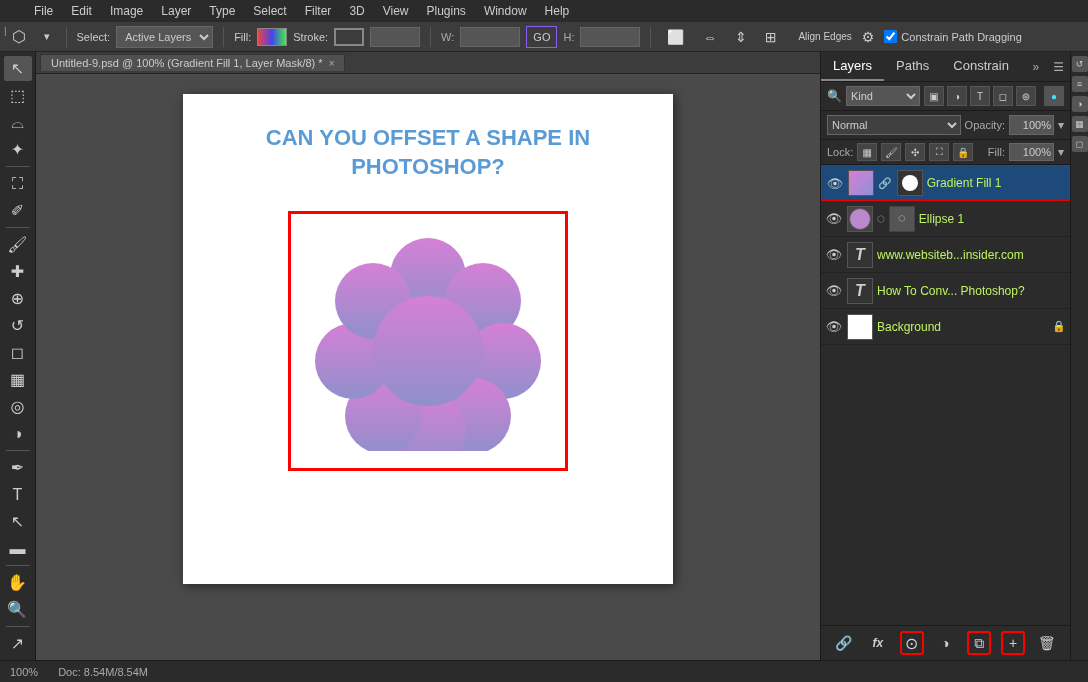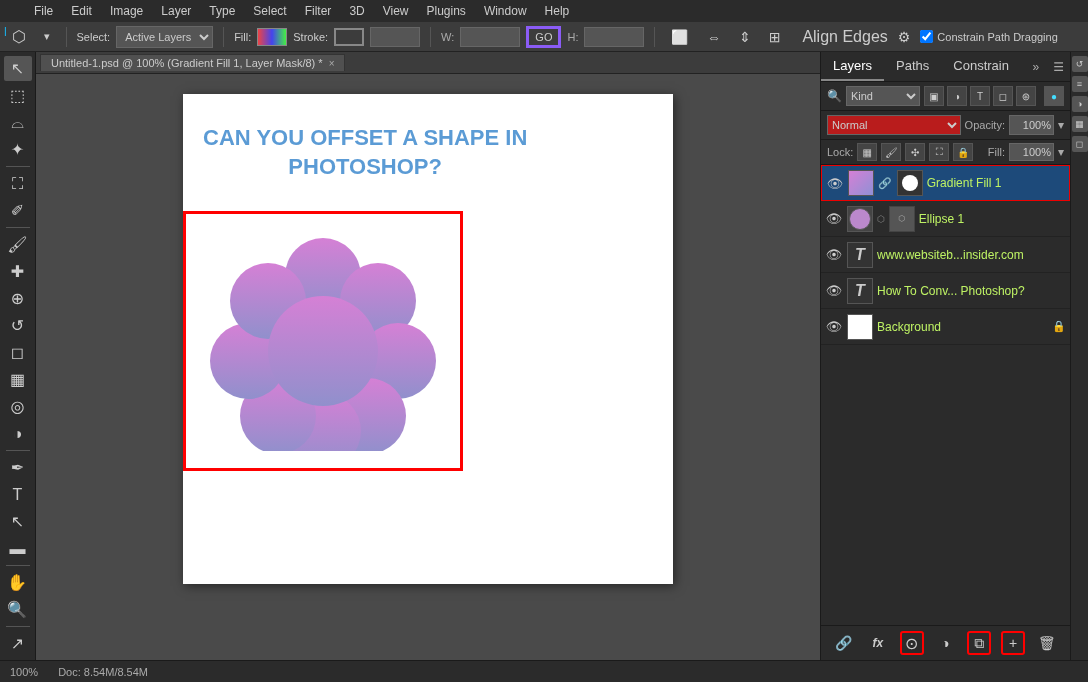--- a/index.html
+++ b/index.html
@@ -4,49 +4,49 @@
   <style>
     * { margin: 0; padding: 0; box-sizing: border-box; }
     body { width: 1088px; height: 682px; overflow: hidden; background: #3c3c3c; font-family: Arial, sans-serif; font-size: 12px; color: #ccc; }
 
     
     #menubar { display: flex; align-items: center; background: #2b2b2b; height: 22px; padding: 0 4px; gap: 2px; }
     #menubar .menu-item { padding: 2px 8px; font-size: 12px; color: #ccc; cursor: pointer; }
 
     
     #toolbar-top { display: flex; align-items: center; background: #3c3c3c; height: 30px; padding: 0 6px; gap: 6px; border-bottom: 1px solid #222; }
-    .tool-btn { background: #3c3c3c; border: 3px solid #8b5cf6; color: #ccc; font-size: 11px; padding: 2px 6px; cursor: pointer; height: 22px; display: flex; align-items: center; }
+    .tool-btn { background: #3c3c3c; border: 1px solid #8b5cf6; color: #ccc; font-size: 11px; padding: 2px 6px; cursor: pointer; height: 22px; display: flex; align-items: center; }
     .select-label { font-size: 11px; color: #ccc; }
     .select-dropdown { background: #555; border: 1px solid #666; color: #ccc; font-size: 11px; height: 22px; padding: 0 4px; cursor: pointer; }
     .fill-swatch { width: 30px; height: 18px; background: linear-gradient(to right, #e44, #44e, #4e4); border: 1px solid #888; }
     .stroke-swatch { width: 30px; height: 18px; border: 2px solid #888; background: transparent; }
     .separator { width: 1px; height: 20px; background: #555; margin: 0 4px; }
     .w-h-label { font-size: 11px; color: #aaa; }
     .w-h-input { background: #555; border: 1px solid #666; color: #ccc; font-size: 11px; width: 60px; height: 20px; text-align: center; }
-    .align-edges-label { font-size: 16px; color: #ccc; margin-left: 10px; }
+    .align-edges-label { font-size: 10px; color: #ccc; margin-left: 10px; }
     .gear-icon-btn { background: #3c3c3c; border: none; color: #ccc; font-size: 14px; cursor: pointer; padding: 0 4px; }
 
     
     #main { display: flex; height: calc(682px - 22px - 30px - 22px); }
 
     
     #tools-panel { width: 36px; background: #2b2b2b; display: flex; flex-direction: column; align-items: center; padding: 4px 0; gap: 2px; border-right: 1px solid #1a1a1a; }
     .tool-icon { width: 28px; height: 28px; display: flex; align-items: center; justify-content: center; color: #ccc; font-size: 16px; cursor: pointer; border-radius: 2px; }
     .tool-icon:hover, .tool-icon.active { background: #555; }
     .tool-separator { width: 24px; height: 1px; background: #555; margin: 2px 0; }
 
     
     #canvas-area { flex: 1; background: #4a4a4a; display: flex; flex-direction: column; overflow: hidden; }
     #tab-bar { height: 22px; background: #3c3c3c; display: flex; align-items: center; padding: 0 4px; border-bottom: 1px solid #222; }
     .tab { background: #505050; border: 1px solid #333; border-bottom: none; padding: 2px 10px; font-size: 11px; color: #ccc; cursor: pointer; display: flex; align-items: center; gap: 6px; }
     .tab-close { font-size: 10px; color: #aaa; cursor: pointer; }
     #canvas-scroll { flex: 1; overflow: auto; display: flex; align-items: flex-start; justify-content: center; padding: 20px; }
     #canvas { width: 490px; height: 490px; background: white; position: relative; box-shadow: 2px 2px 10px rgba(0,0,0,0.5); }
     #canvas-title { color: #5b9bd5; font-size: 22px; font-weight: bold; text-align: center; padding: 30px 20px 20px; line-height: 1.3; font-family: Arial, sans-serif; }
-    #canvas-content { display: flex; flex-direction: column; align-items: flex-start; }
+    #canvas-content { display: flex; flex-direction: column; align-items: center; }
     #flower-container { border: 3px solid red; width: 280px; height: 260px; display: flex; align-items: center; justify-content: center; margin: 10px 0; }
     #canvas-footer { color: #9b6fc4; font-size: 11px; text-align: center; padding: 10px; }
 
     
     #flower-svg { width: 240px; height: 220px; }
 
     
     #right-panel { width: 250px; background: #2b2b2b; display: flex; flex-direction: column; border-left: 1px solid #1a1a1a; }
 
     
@@ -57,21 +57,21 @@
     .layers-tab-more { margin-left: auto; padding: 4px 8px; color: #aaa; cursor: pointer; }
     .layers-options { padding: 4px 6px; color: #aaa; cursor: pointer; }
 
     #layers-filter { display: flex; align-items: center; padding: 4px 6px; gap: 4px; border-bottom: 1px solid #1a1a1a; }
     .filter-icon { color: #ccc; font-size: 12px; }
     .filter-dropdown { background: #555; border: 1px solid #666; color: #ccc; font-size: 11px; height: 20px; flex: 1; }
     .filter-icons { display: flex; gap: 3px; align-items: center; }
     .filter-icon-btn { width: 20px; height: 20px; background: #444; border: 1px solid #555; color: #ccc; font-size: 10px; display: flex; align-items: center; justify-content: center; cursor: pointer; }
 
     #layers-blending { display: flex; align-items: center; padding: 4px 6px; gap: 4px; border-bottom: 1px solid #1a1a1a; }
-    .blend-dropdown { background: #b91c1c; border: 1px solid #666; color: #ccc; font-size: 11px; height: 20px; flex: 1; }
+    .blend-dropdown { background: #404040; border: 1px solid #666; color: #ccc; font-size: 11px; height: 20px; flex: 1; }
     .opacity-label { font-size: 11px; color: #aaa; }
     .opacity-value { background: #555; border: 1px solid #666; color: #ccc; font-size: 11px; width: 45px; height: 20px; text-align: right; padding-right: 2px; }
 
     #layers-lock { display: flex; align-items: center; padding: 3px 6px; gap: 4px; border-bottom: 1px solid #1a1a1a; }
     .lock-label { font-size: 11px; color: #aaa; }
     .lock-btn { width: 20px; height: 18px; background: #444; border: 1px solid #555; color: #ccc; font-size: 10px; display: flex; align-items: center; justify-content: center; cursor: pointer; }
     .fill-label { font-size: 11px; color: #aaa; margin-left: auto; }
     .fill-value { background: #555; border: 1px solid #666; color: #ccc; font-size: 11px; width: 45px; height: 18px; text-align: right; padding-right: 2px; }
 
     #layers-list { flex: 1; overflow-y: auto; background: #2b2b2b; }
@@ -184,21 +184,21 @@
     <div class="tool-icon" title="Hand">✋</div>
     <div class="tool-icon" title="Zoom">🔍</div>
     <div class="tool-separator"></div>
     <div class="tool-icon" title="Direct Select">↗</div>
   </div>
 
   <div id="canvas-area">
 
     <div id="tab-bar">
       <div class="tab">
-        <span>Untitled-1.psd @ 100% (Gradient Fill 1, Layer Mask/8) *</span>
+        <span>Untitled-9.psd @ 100% (Gradient Fill 1, Layer Mask/8) *</span>
         <span class="tab-close">×</span>
       </div>
     </div>
 
     <div id="canvas-scroll">
       <div id="canvas">
         <div id="canvas-content">
           <div id="canvas-title">
             <span>CAN YOU OFFSET A SHAPE IN</span><br>
             <span>PHOTOSHOP?</span>

